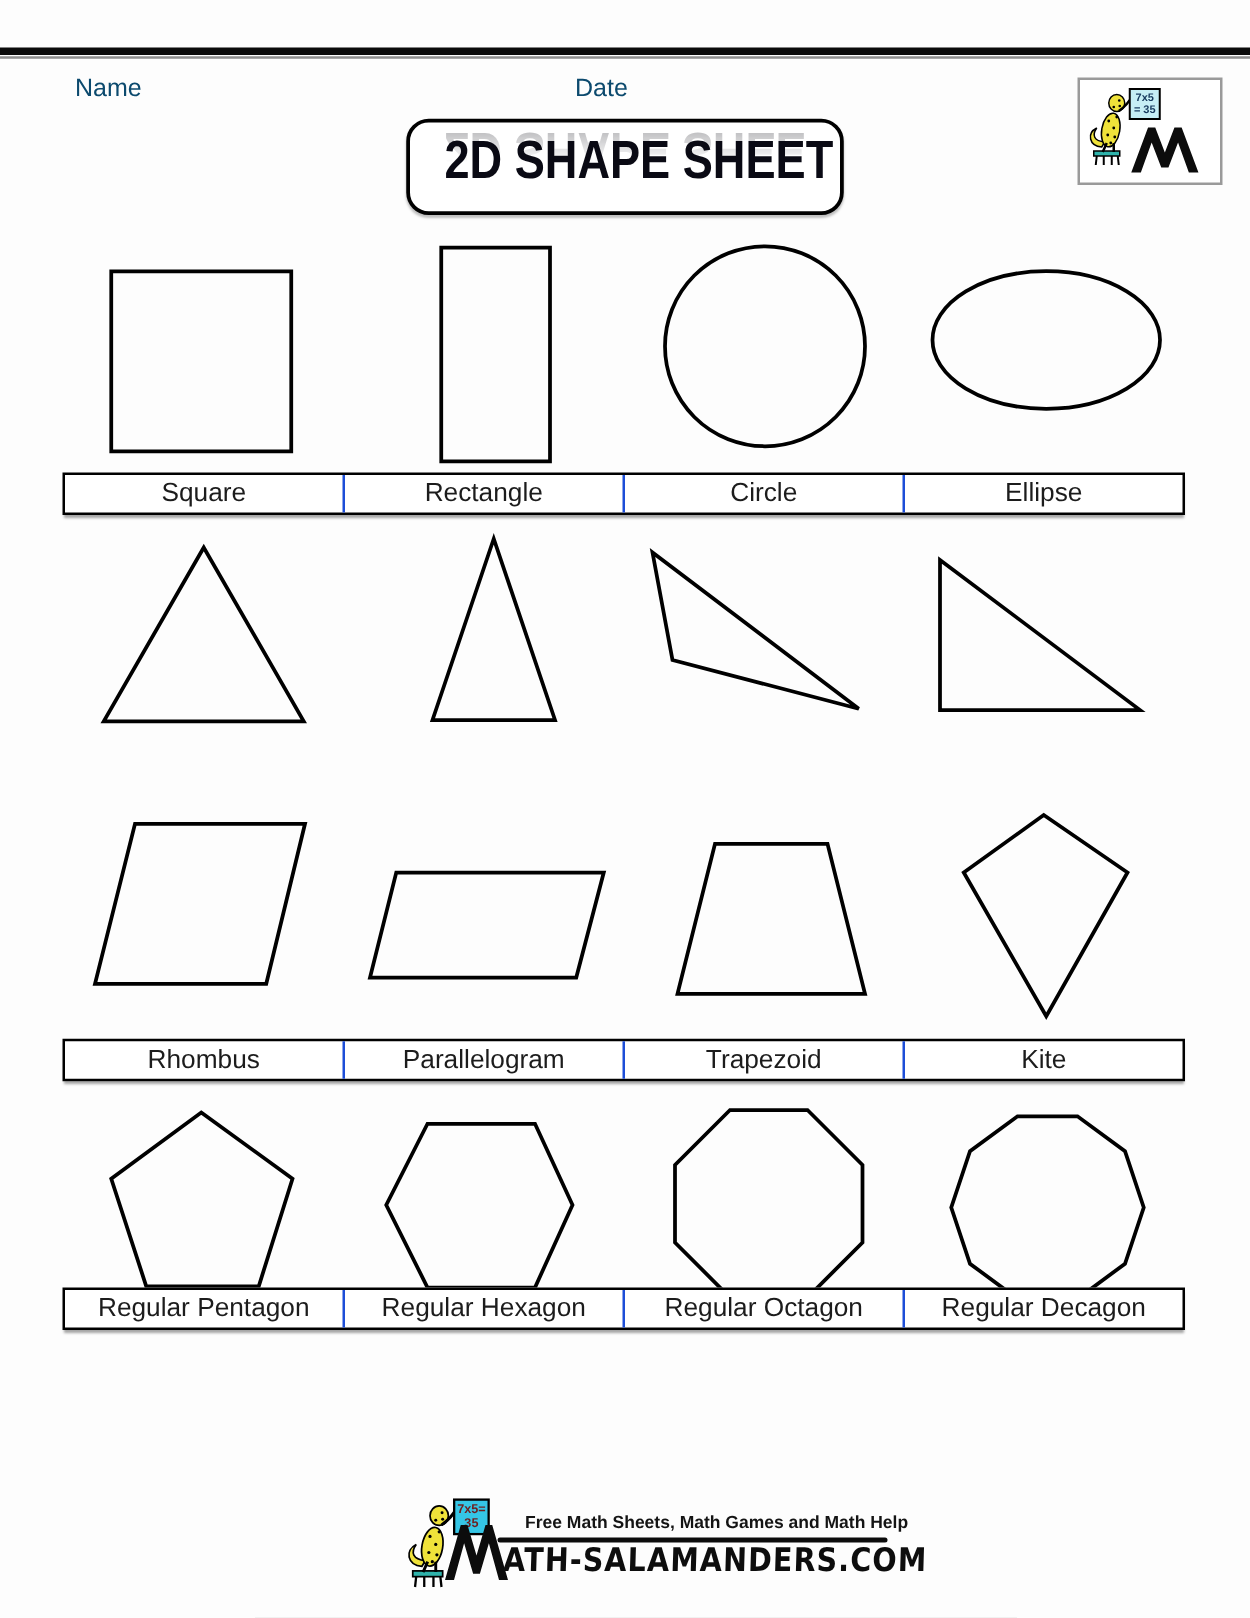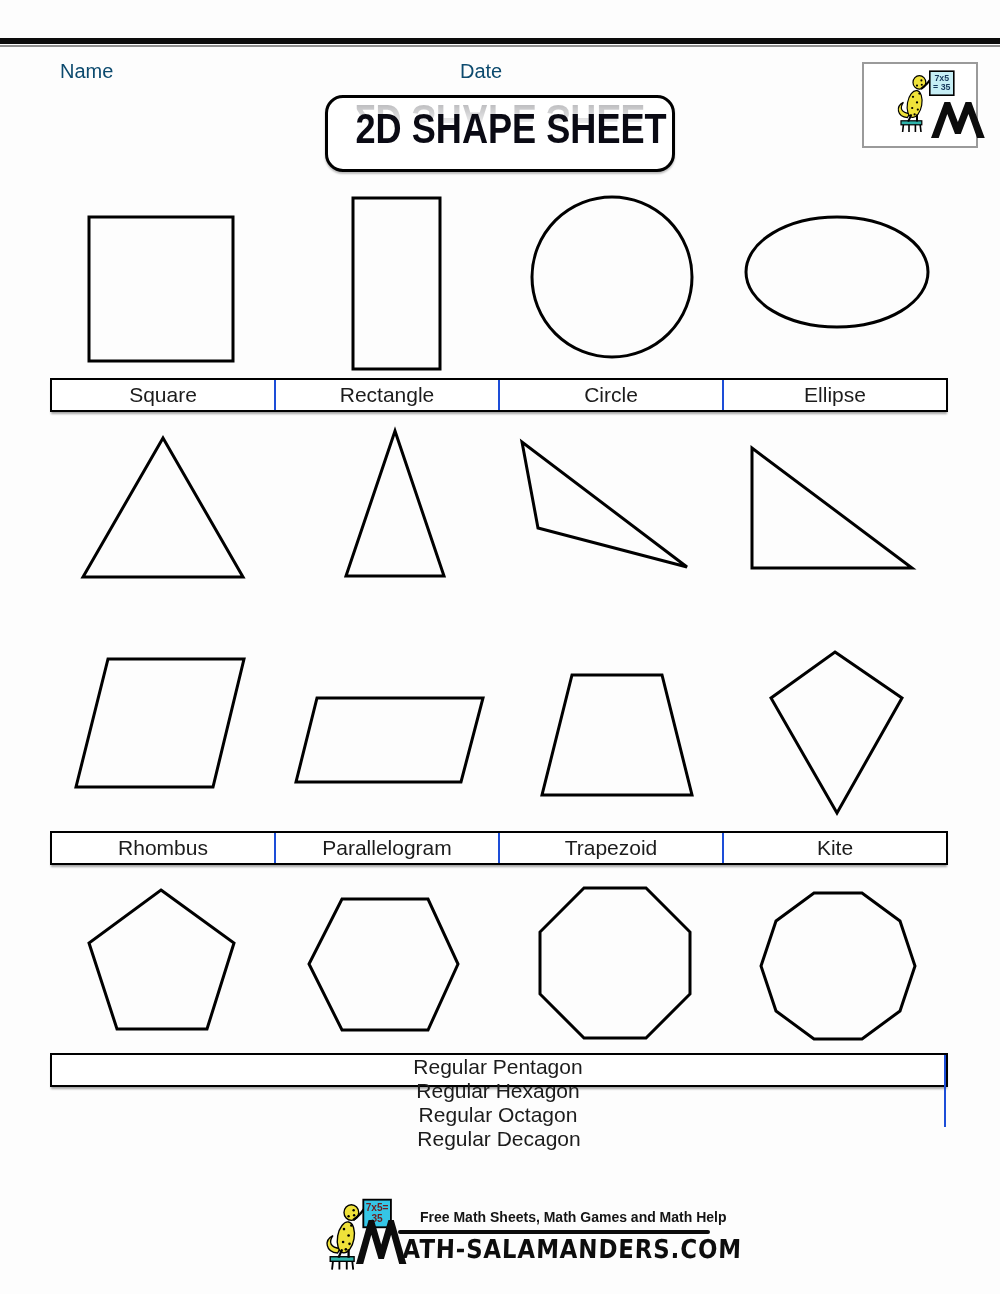--- a/index.html
+++ b/index.html
@@ -24,21 +24,21 @@
   }
   .title-reflect {
     font-size:43px; font-weight:bold; white-space:nowrap; color:#0a0a14;
     transform:scaleX(0.84) scaleY(-1); transform-origin:center top;
     margin-top:-9px; height:40px; opacity:0.30;
     -webkit-mask-image:linear-gradient(to top, rgba(0,0,0,0.9) 0%, rgba(0,0,0,0) 65%);
             mask-image:linear-gradient(to top, rgba(0,0,0,0.9) 0%, rgba(0,0,0,0) 65%);
   }
   .logo-box {
     position:absolute; left:862px; top:62px; width:116px; height:86px;
-    border:2px solid #9a9a9a; background:#fff;padding-left:26px;
+    border:2px solid #9a9a9a; background:#fff;
   }
   .shape-svg { position:absolute; overflow:visible; }
   .shape-svg * { vector-effect:non-scaling-stroke; }
   .shape-outline { fill:none; stroke:#000; stroke-width:3; stroke-linejoin:miter; }
   .label-bar {
     position:absolute; left:50px; width:898px; height:34px;
     border:2px solid #000; background:#fff; display:flex;
     box-shadow:0 3px 2px -1px rgba(0,0,0,0.35);
   }
   .label-cell {
@@ -182,21 +182,21 @@
   <svg class="shape-svg" style="left:305px; top:895px;" width="157" height="139">
     <polygon class="shape-outline" points="37,4 123,4 153,69 123,135 37,135 4,69"></polygon>
   </svg>
   <svg class="shape-svg" style="left:536px; top:884px;" width="158" height="158">
     <polygon class="shape-outline" points="48,4 110,4 154,48 154,110 110,154 48,154 4,110 4,48"></polygon>
   </svg>
   <svg class="shape-svg" style="left:758px; top:886px;" width="160" height="160">
     <polygon class="shape-outline" points="56,7 104,7 142,35 157,80 142,125 104,153 56,153 18,125 3,80 18,35"></polygon>
   </svg>
 
-  <div class="label-bar" style="top:1053px;flex-direction:column;">
+  <div class="label-bar" style="top:1030px;">
     <div class="label-cell">Regular Pentagon</div>
     <div class="label-cell">Regular Hexagon</div>
     <div class="label-cell">Regular Octagon</div>
     <div class="label-cell">Regular Decagon</div>
   </div>
 
   <div class="footer">
     <svg width="112" height="86" viewBox="0 0 112 86" style="position:absolute; left:0; top:2px;">
       <g class="sign-footer">
         <g transform="translate(1,4) scale(0.92)">

